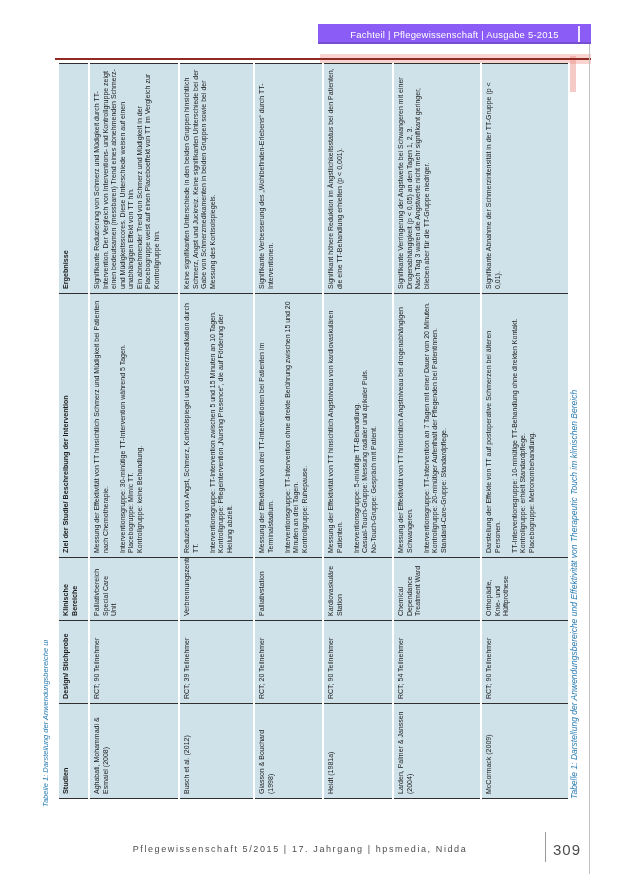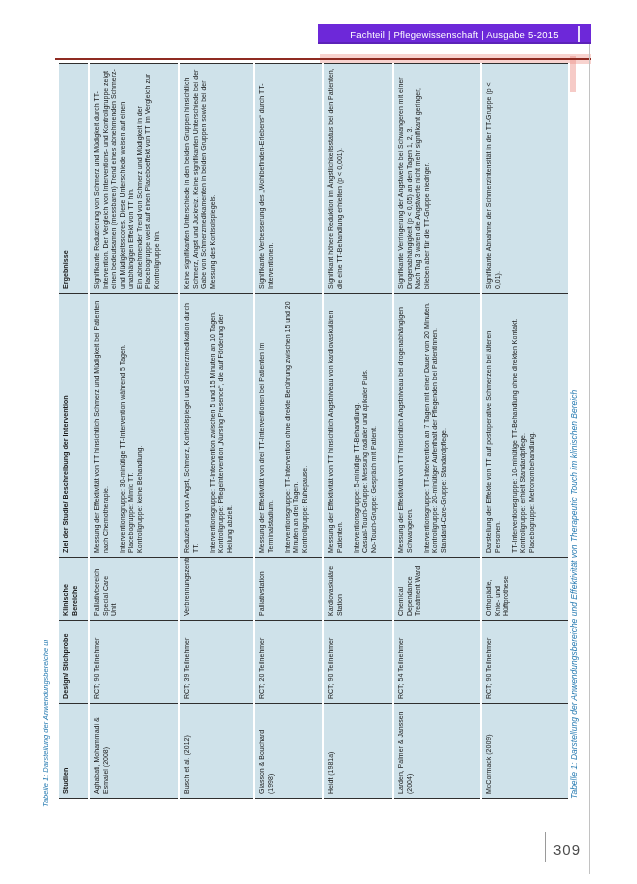--- a/index.html
+++ b/index.html
@@ -4,21 +4,21 @@
 <style>
   html,body{margin:0;padding:0;}
   body{
     width:637px;height:884px;position:relative;background:#ffffff;
     font-family:"Liberation Sans",sans-serif;overflow:hidden;
   }
   .page{position:absolute;inset:0;}
   
   .header-bar{
     position:absolute;left:318px;top:24px;width:273px;height:20px;
-    background:#6d28d9;color:#ffffff;display:flex;align-items:center;justify-content:center;
+    background:#8b5cf6;color:#ffffff;display:flex;align-items:center;justify-content:center;
     font-size:9.5px;letter-spacing:.2px;box-shadow:inset 0 -2px 0 rgba(0,0,0,.15);
   }
   .header-bar-notch{position:absolute;right:11px;top:2px;width:2px;height:16px;background:rgba(255,255,255,.85);}
   
   .red-rule{position:absolute;left:55px;top:58px;width:536px;height:2px;background:#8f2b22;}
   .pink-bleed{position:absolute;left:320px;top:54px;width:271px;height:10px;background:rgba(236,140,130,.38);}
   .pink-bleed-v{position:absolute;left:570px;top:56px;width:6px;height:36px;background:rgba(236,140,130,.45);}
   
   .page-edge{position:absolute;left:589px;top:44px;width:1px;height:830px;background:#c2c2c2;}
 
@@ -239,16 +239,17 @@
   </div>
 
   <div class="caption-wrap">
     <div class="caption-inner">Tabelle 1: Darstellung der Anwendungsbereiche und Effektivität von Therapeutic Touch im klinischen Bereich</div>
   </div>
 
   <div class="caption-left-wrap">
     <div class="caption-left-inner">Tabelle 1: Darstellung der Anwendungsbereiche und Effektivität von Therapeutic Touch im klinischen Bereich</div>
   </div>
 
+  <div class="footer-line">Pflegewissenschaft 5/2015 | 17. Jahrgang | hpsmedia, Nidda</div>
   <div class="footer-sep"></div>
   <div class="footer-page">309</div>
 
 </div>
 
 </body></html>

